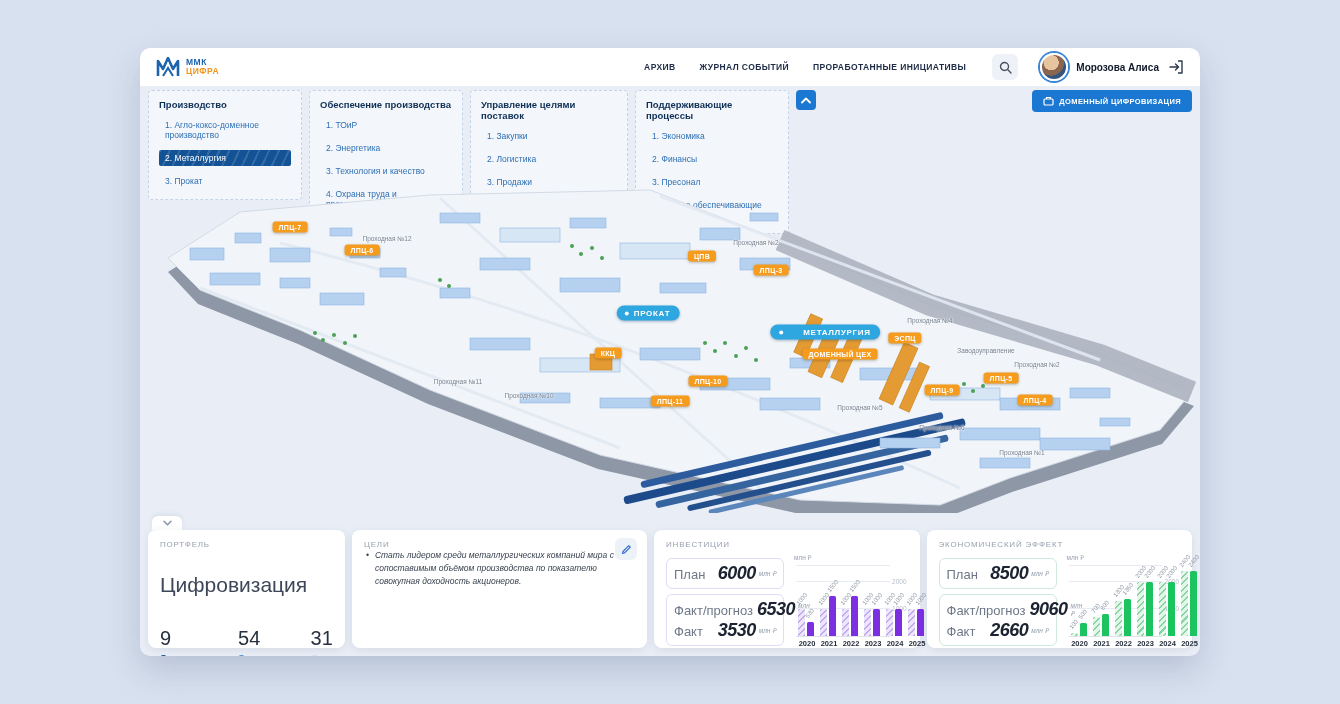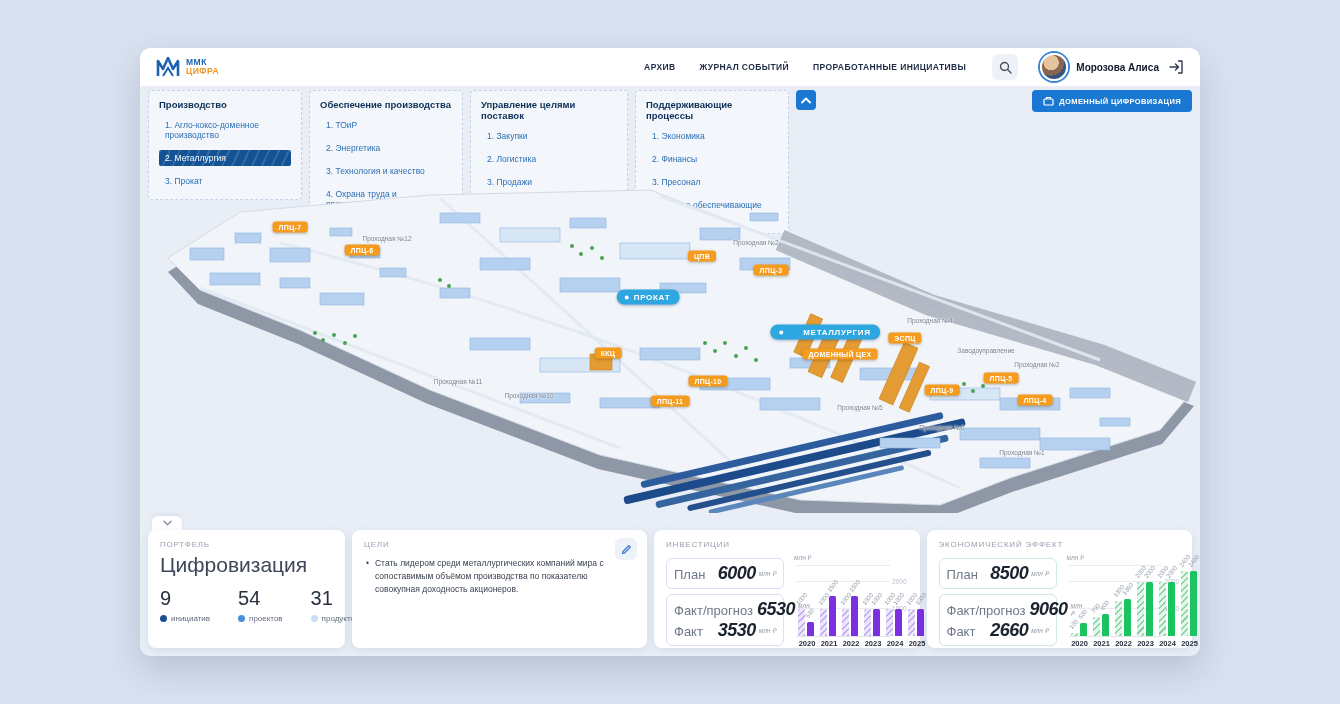--- a/index.html
+++ b/index.html
@@ -32,31 +32,31 @@
   .map-wrap svg{position:absolute;inset:0;}
   #map-annotations{position:absolute;inset:0;}
   .badge-orange{position:absolute;transform:translate(-50%,-50%);background:#f59b1e;color:#fff;font-size:7px;font-weight:bold;letter-spacing:.3px;padding:2px 6px;border-radius:3px;white-space:nowrap;box-shadow:0 1px 3px rgba(60,40,0,.35);cursor:pointer;}
   .badge-blue{position:absolute;transform:translate(-50%,-50%);background:#2ea7e0;color:#fff;font-size:8px;font-weight:bold;letter-spacing:.7px;padding:3px 9px;border-radius:10px;white-space:nowrap;display:flex;align-items:center;gap:5px;box-shadow:0 1px 3px rgba(0,40,80,.35);cursor:pointer;}
   .badge-blue .dot{width:4px;height:4px;border-radius:50%;background:#fff;}
   .map-label{position:absolute;transform:translate(-50%,-50%);font-size:6.5px;color:#78818f;white-space:nowrap;text-shadow:0 0 2px #fff,0 0 2px #fff;}
   
   .collapse-tab{position:absolute;left:12px;top:468px;width:30px;height:14px;background:#fff;border-radius:6px 6px 0 0;display:flex;align-items:center;justify-content:center;box-shadow:0 -2px 5px rgba(40,60,100,.08);cursor:pointer;}
   .cards{position:absolute;left:8px;top:482px;right:8px;height:118px;display:flex;gap:7px;}
   .card{background:#fff;border-radius:8px;box-shadow:0 2px 8px rgba(40,60,100,.10);padding:10px 12px;box-sizing:border-box;position:relative;display:flex;flex-direction:column;}
-  .card-portfolio{width:197px;flex:none;}
+  .card-portfolio{width:197px;flex:none;gap:20px;}
   .card-goals{width:295px;flex:none;}
   .card-invest,.card-econ{flex:1;}
   .card-label{font-size:8px;color:#98a1b0;letter-spacing:.8px;}
   .pf-title{font-size:21px;color:#3e4758;margin-top:4px;}
   .pf-stats{display:flex;gap:28px;margin-top:10px;}
   .pf-value{font-size:20px;color:#27303f;}
   .pf-stat-label{display:flex;align-items:center;gap:4px;font-size:8px;color:#616c7e;margin-top:4px;}
   .pf-dot{width:7px;height:7px;border-radius:50%;flex:none;}
   .goals-edit{position:absolute;right:10px;top:8px;width:22px;height:22px;background:#edf1f8;border-radius:6px;display:flex;align-items:center;justify-content:center;cursor:pointer;}
-  .goals-list{margin:8px 4px 0 2px;}
+  .goals-list{margin:0 4px 0 2px;font-style:italic;}
   .goal-item{font-size:8.5px;color:#39424f;line-height:1.5;display:flex;gap:6px;}
   .goal-item::before{content:"•";color:#39424f;}
   
   .mc-body{display:flex;flex:1;margin-top:4px;}
   .mc-left{width:118px;flex:none;display:flex;flex-direction:column;}
   .mc-box{border:1px solid #e4daf8;border-radius:6px;padding:4px 7px;margin-top:5px;}
   .card-econ .mc-box{border-color:#cfe9da;}
   .mc-row{display:flex;align-items:baseline;justify-content:space-between;}
   .mc-lbl{font-size:13px;color:#6e7888;flex:none;margin-right:4px;}
   .mc-valwrap{display:flex;align-items:center;font-style:italic;}
@@ -269,21 +269,21 @@
         <div class="badge-orange" style="left: 562px; top: 68px;">ЦПВ</div>
         <div class="badge-orange" style="left: 631px; top: 82px;">ЛПЦ-3</div>
         <div class="badge-orange" style="left: 468px; top: 165px;">ККЦ</div>
         <div class="badge-orange" style="left: 568px; top: 193px;">ЛПЦ-10</div>
         <div class="badge-orange" style="left: 530px; top: 213px;">ЛПЦ-11</div>
         <div class="badge-orange" style="left: 700px; top: 166px;">ДОМЕННЫЙ ЦЕХ</div>
         <div class="badge-orange" style="left: 765px; top: 150px;">ЭСПЦ</div>
         <div class="badge-orange" style="left: 802px; top: 202px;">ЛПЦ-9</div>
         <div class="badge-orange" style="left: 861px; top: 190px;">ЛПЦ-5</div>
         <div class="badge-orange" style="left: 895px; top: 212px;">ЛПЦ-4</div>
-        <div class="badge-blue" style="left: 508px; top: 109px; padding-left: 8px;">
+        <div class="badge-blue" style="left: 508px; top: 125px; padding-left: 8px;">
           <span class="dot"></span>
           <span>ПРОКАТ</span>
         </div>
         <div class="badge-blue" style="left: 685px; top: 144px; gap: 20px;">
           <span class="dot"></span>
           <span>МЕТАЛЛУРГИЯ</span>
         </div>
         <span class="map-label" style="left: 247px; top: 50px;">Проходная №12</span>
         <span class="map-label" style="left: 616px; top: 54px;">Проходная №2</span>
         <span class="map-label" style="left: 790px; top: 132px;">Проходная №4</span>

